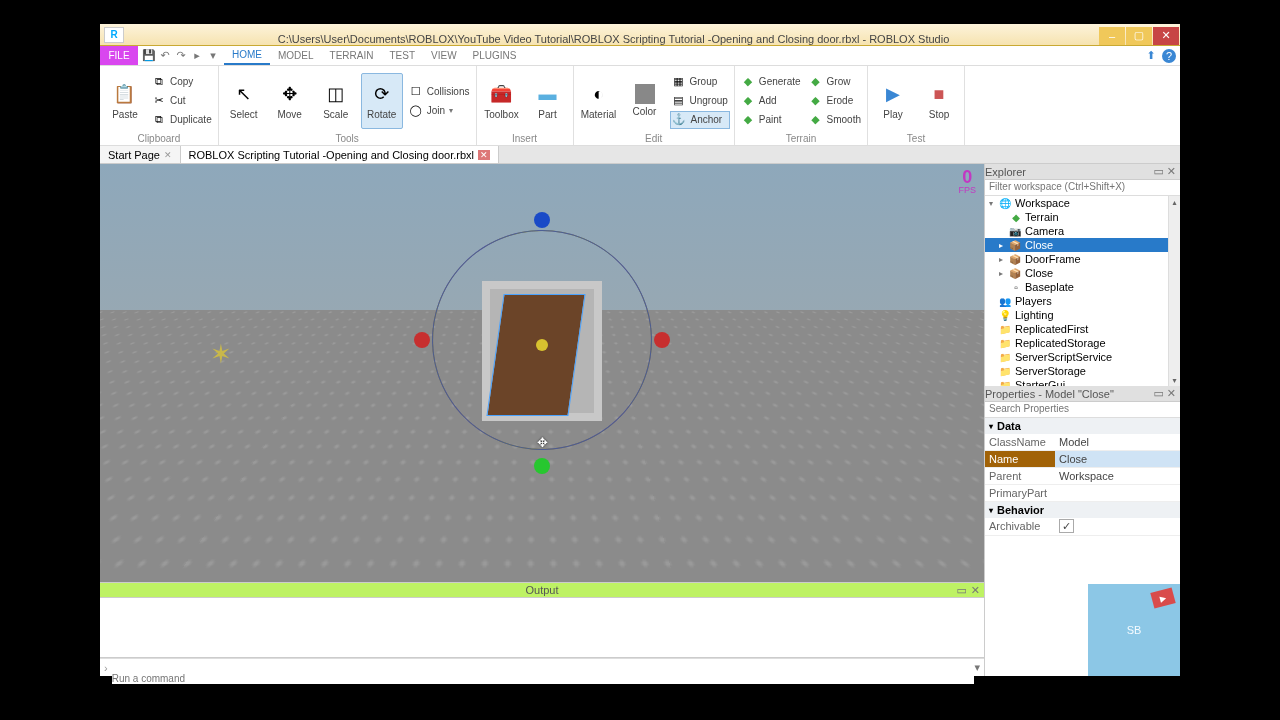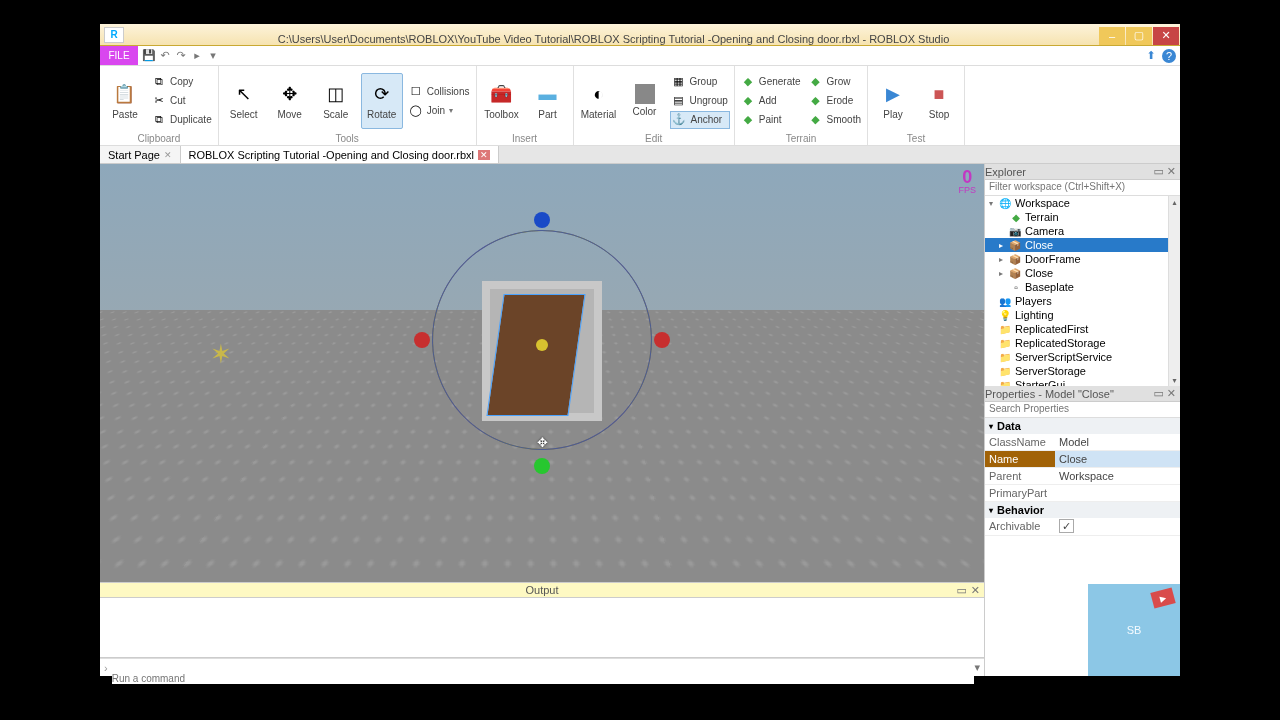--- a/index.html
+++ b/index.html
@@ -58,21 +58,21 @@
 .handle { position: absolute; width: 16px; height: 16px; border-radius: 50%; }
 .h-top { background: #1a4ac7; left: 50%; top: 2px; transform: translateX(-50%); }
 .h-bot { background: #27c72f; left: 50%; bottom: -4px; transform: translateX(-50%); }
 .h-left { background: #c72f2f; left: 2px; top: 50%; transform: translateY(-50%); }
 .h-right { background: #c72f2f; right: 2px; top: 50%; transform: translateY(-50%); }
 .h-ctr { background: #d7c22f; left: 50%; top: 52%; transform: translate(-50%,-50%); width: 12px; height: 12px; }
 .fps { position: absolute; right: 8px; top: 4px; color: #c238c2; font-size: 12px; text-align: center; line-height: 1; }
 .star { position: absolute; left: 110px; top: 175px; color: #c9b84a; font-size: 26px; }
 .cursor { position: absolute; left: 50%; top: 66%; transform: translate(-5px,-5px); font-size: 13px; color: #fff; text-shadow: 0 0 2px #000; }
 
-.output-hdr { height: 16px; background: #fef9c3; border-top: 1px solid #ccc; border-bottom: 1px solid #ccc; display: flex; align-items: center; justify-content: center; font-size: 10px; color: #555; position: relative; }
+.output-hdr { height: 16px; background: #bef264; border-top: 1px solid #ccc; border-bottom: 1px solid #ccc; display: flex; align-items: center; justify-content: center; font-size: 10px; color: #555; position: relative; }
 .output-hdr .ox { position: absolute; right: 4px; display: flex; gap: 4px; color: #777; }
 .output-body { height: 60px; background: #fff; border-bottom: 1px solid #ccc; }
 .cmd { height: 18px; background: #fff; border-top: 1px solid #ddd; display: flex; align-items: center; padding: 0 4px; }
 .cmd input { border: none; flex: 1; font-size: 10px; color: #888; outline: none; margin-top: 22px; }
 
 .sidepanel { width: 196px; background: #f1f1f1; display: flex; flex-direction: column; border-left: 1px solid #ccc; }
 .panelhdr { height: 16px; background: #e0e0e0; border-bottom: 1px solid #ccc; display: flex; align-items: center; justify-content: flex-start; font-size: 10px; color: #555; position: relative; }
 .panelhdr .px { position: absolute; right: 4px; display: flex; gap: 3px; color: #777; font-size: 9px; }
 .filter { height: 16px; background: #fff; border-bottom: 1px solid #ddd; }
 .filter input { width: 100%; border: none; font-size: 10px; color: #999; padding: 1px 4px; outline: none; }
@@ -115,20 +115,28 @@
 
   <div class="menubar">
     <div class="filebtn">FILE</div>
     <div class="qat">
       <span>💾</span>
       <span>↶</span>
       <span>↷</span>
       <span>▸</span>
       <span>▾</span>
     </div>
+    <div class="tabs">
+      <div class="tab active">HOME</div>
+      <div class="tab">MODEL</div>
+      <div class="tab">TERRAIN</div>
+      <div class="tab">TEST</div>
+      <div class="tab">VIEW</div>
+      <div class="tab">PLUGINS</div>
+    </div>
     <div class="menuhelp">
       <span style="color:#3a87d4">⬆</span>
       <span style="background:#3a87d4;color:#fff">?</span>
     </div>
   </div>
 
   <div class="ribbon">
     <div class="group">
       <div class="gbody">
         <div class="bigbtn">

